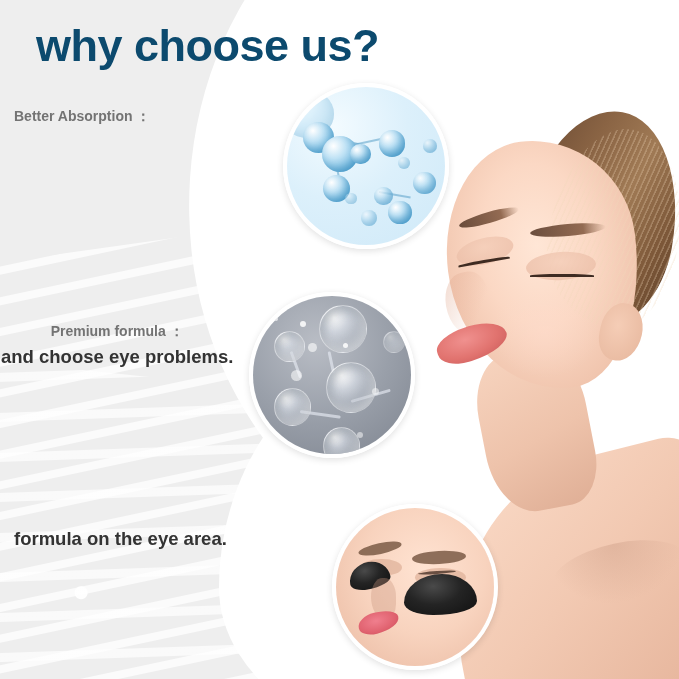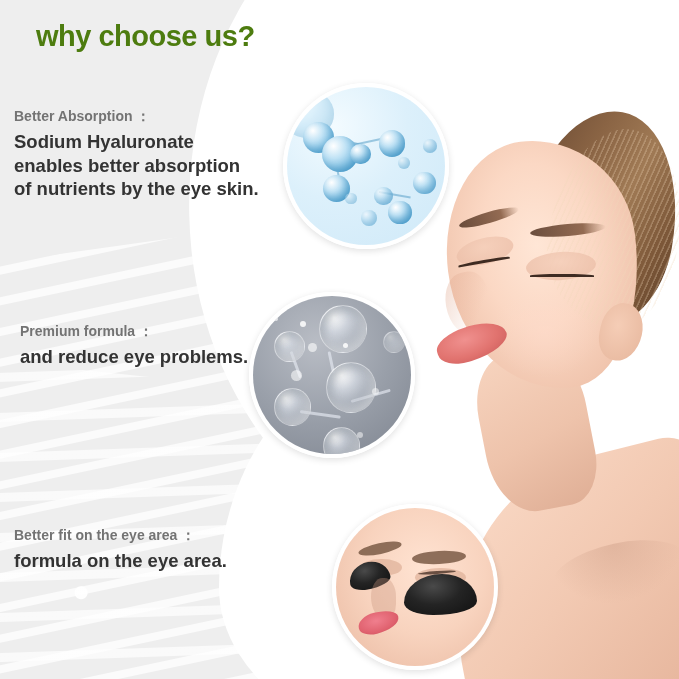--- a/index.html
+++ b/index.html
@@ -96,23 +96,23 @@
     background: #ffffff;
     border-radius: 45% 55% 50% 50% / 60% 40% 60% 40%;
     pointer-events: none;
   }
 
   
   .title {
     position: absolute;
     left: 36px;
     top: 20px;
-    font-size: 29px;
+    font-size: 45px;
     font-weight: bold;
-    color: #4d7c0f;
+    color: #0c4a6e;
     letter-spacing: -0.5px;
     white-space: nowrap;
   }
 
   
   .feature { position: absolute; z-index: 6; }
   .feature .f-head {
     font-size: 14px;
     font-weight: bold;
     color: #737373;
@@ -121,21 +121,21 @@
   }
   .feature .f-body {
     font-size: 18.5px;
     font-weight: bold;
     color: #333333;
     line-height: 1.28;
   }
   .feature .f-body div { white-space: nowrap; }
 
   #feature-1 { left: 14px; top: 108px; }
-  #feature-2 { left: 20px; top: 323px; }
+  #feature-2 { left: 1px; top: 323px; text-align: center; }
   #feature-3 { left: 14px; top: 527px; }
 
   
   .circle {
     position: absolute;
     border-radius: 50%;
     border: 4px solid #ffffff;
     box-shadow: 0 2px 7px rgba(0,0,0,.12);
     overflow: hidden;
     z-index: 8;
@@ -331,36 +331,30 @@
     <div class="m-part m-lash m-lash-1"></div>
     <div class="m-part m-lash m-lash-2"></div>
     <div class="m-part m-nose"></div>
     <div class="m-part m-lips"></div>
   </div>
 
   <div class="title">why choose us?</div>
 
   <div class="feature" id="feature-1">
     <div class="f-head">Better Absorption ：</div>
-    <div class="f-body">
-      <div>Sodium Hyaluronate</div>
-      <div>enables better absorption</div>
-      <div>of nutrients by the eye skin.</div>
-    </div>
   </div>
 
   <div class="feature" id="feature-2">
     <div class="f-head">Premium formula ：</div>
     <div class="f-body">
-      <div>and reduce eye problems.</div>
+      <div>and choose eye problems.</div>
     </div>
   </div>
 
   <div class="feature" id="feature-3">
-    <div class="f-head">Better fit on the eye area ：</div>
     <div class="f-body">
       <div>formula on the eye area.</div>
     </div>
   </div>
 
   <div class="circle" id="circle-molecule-blue">
     <div class="art art-blue">
       <div class="mol mol-b" style="left:-4%;  top:2%;   width:34%; height:30%; opacity:.35;"></div>
       <div class="bond" style="left:22%; top:30%; width:26%; transform:rotate(14deg);"></div>
       <div class="bond" style="left:42%; top:36%; width:24%; transform:rotate(-12deg);"></div>

